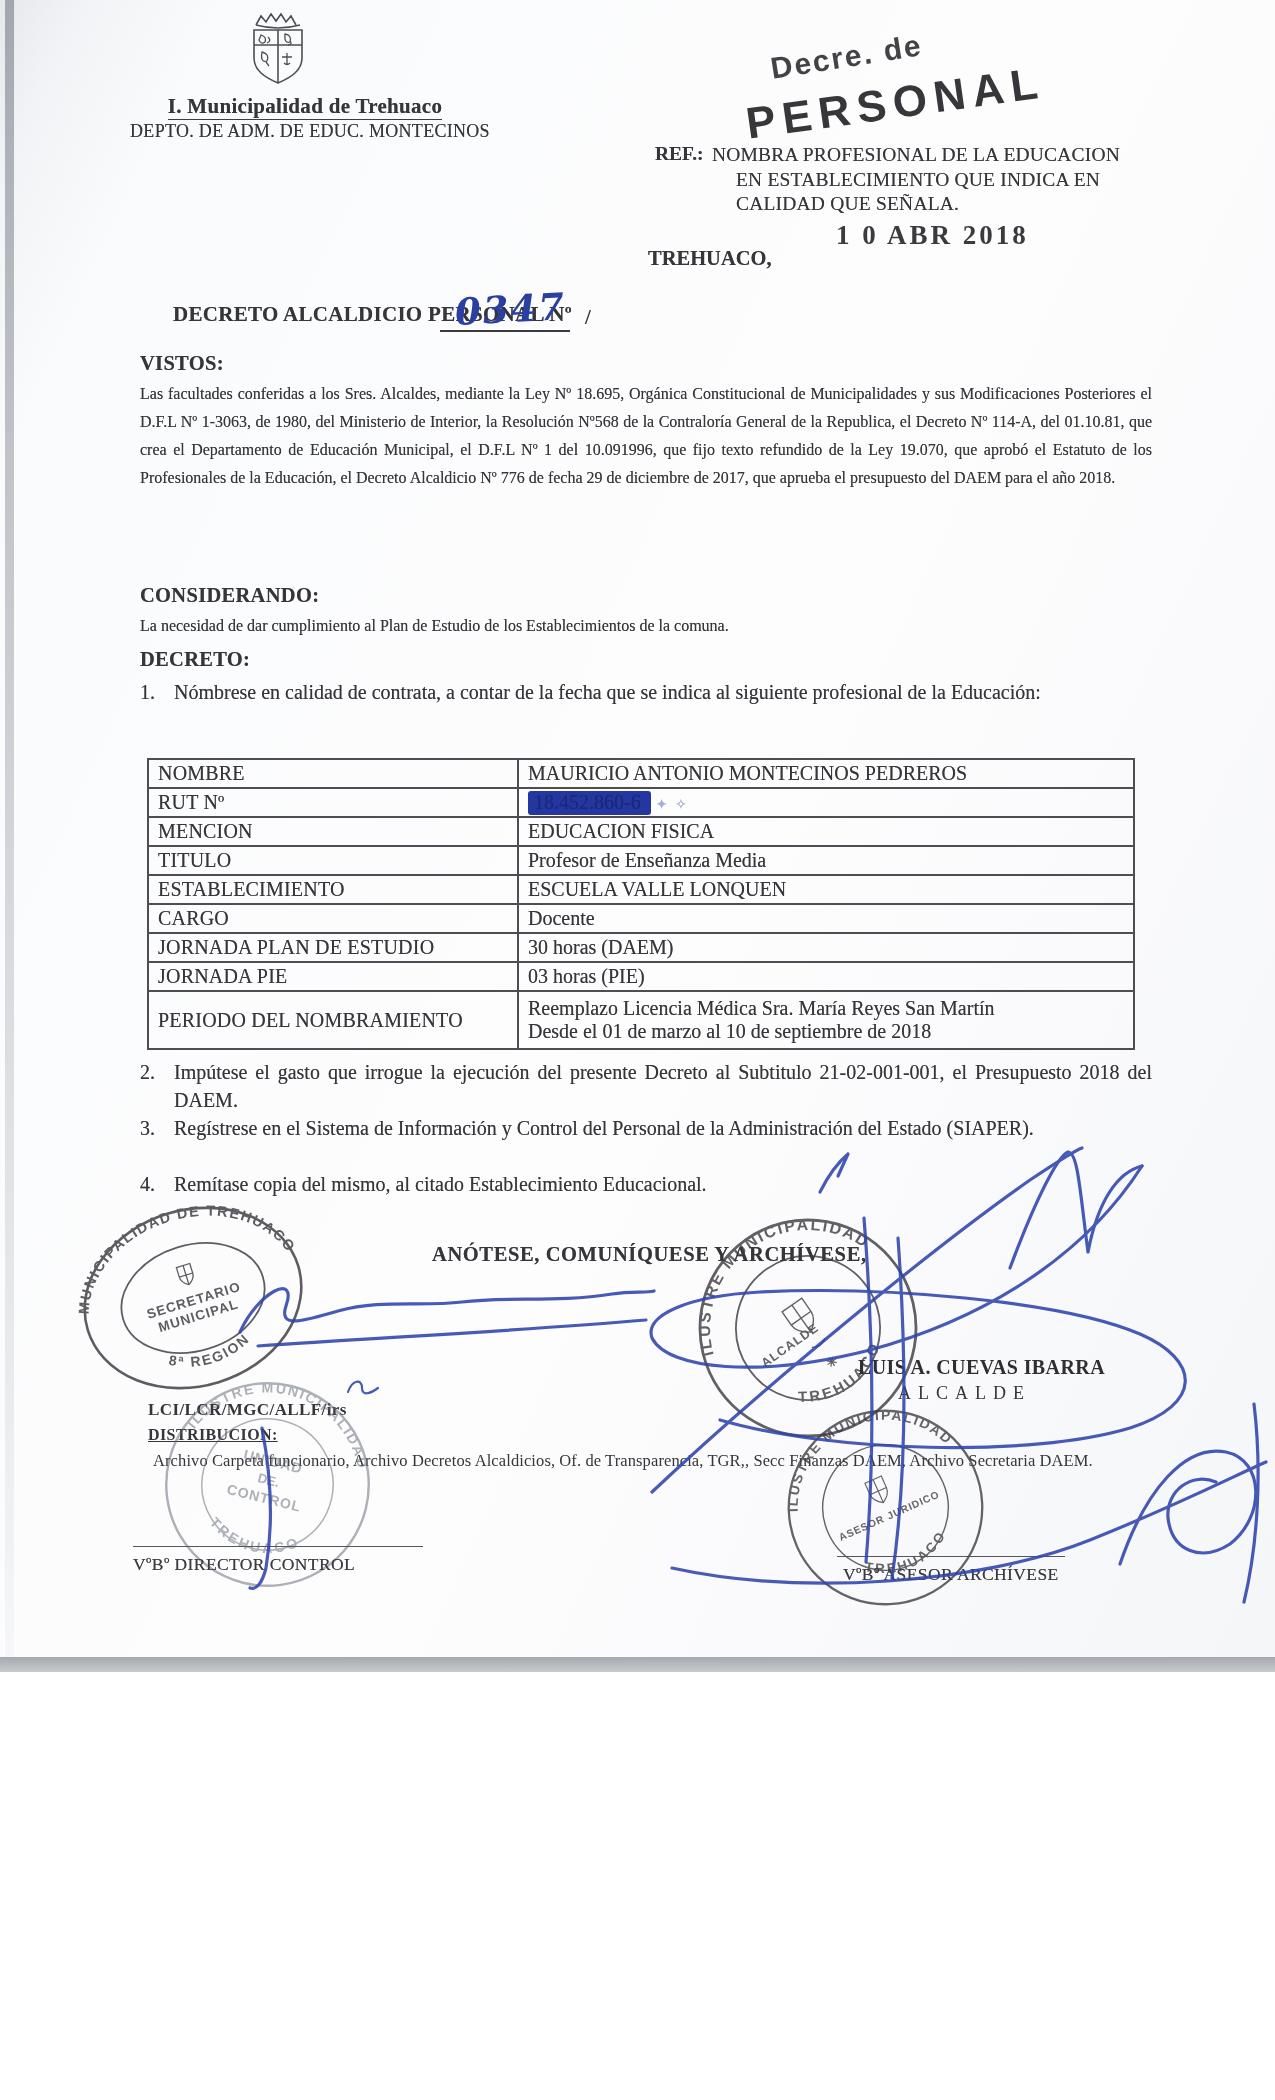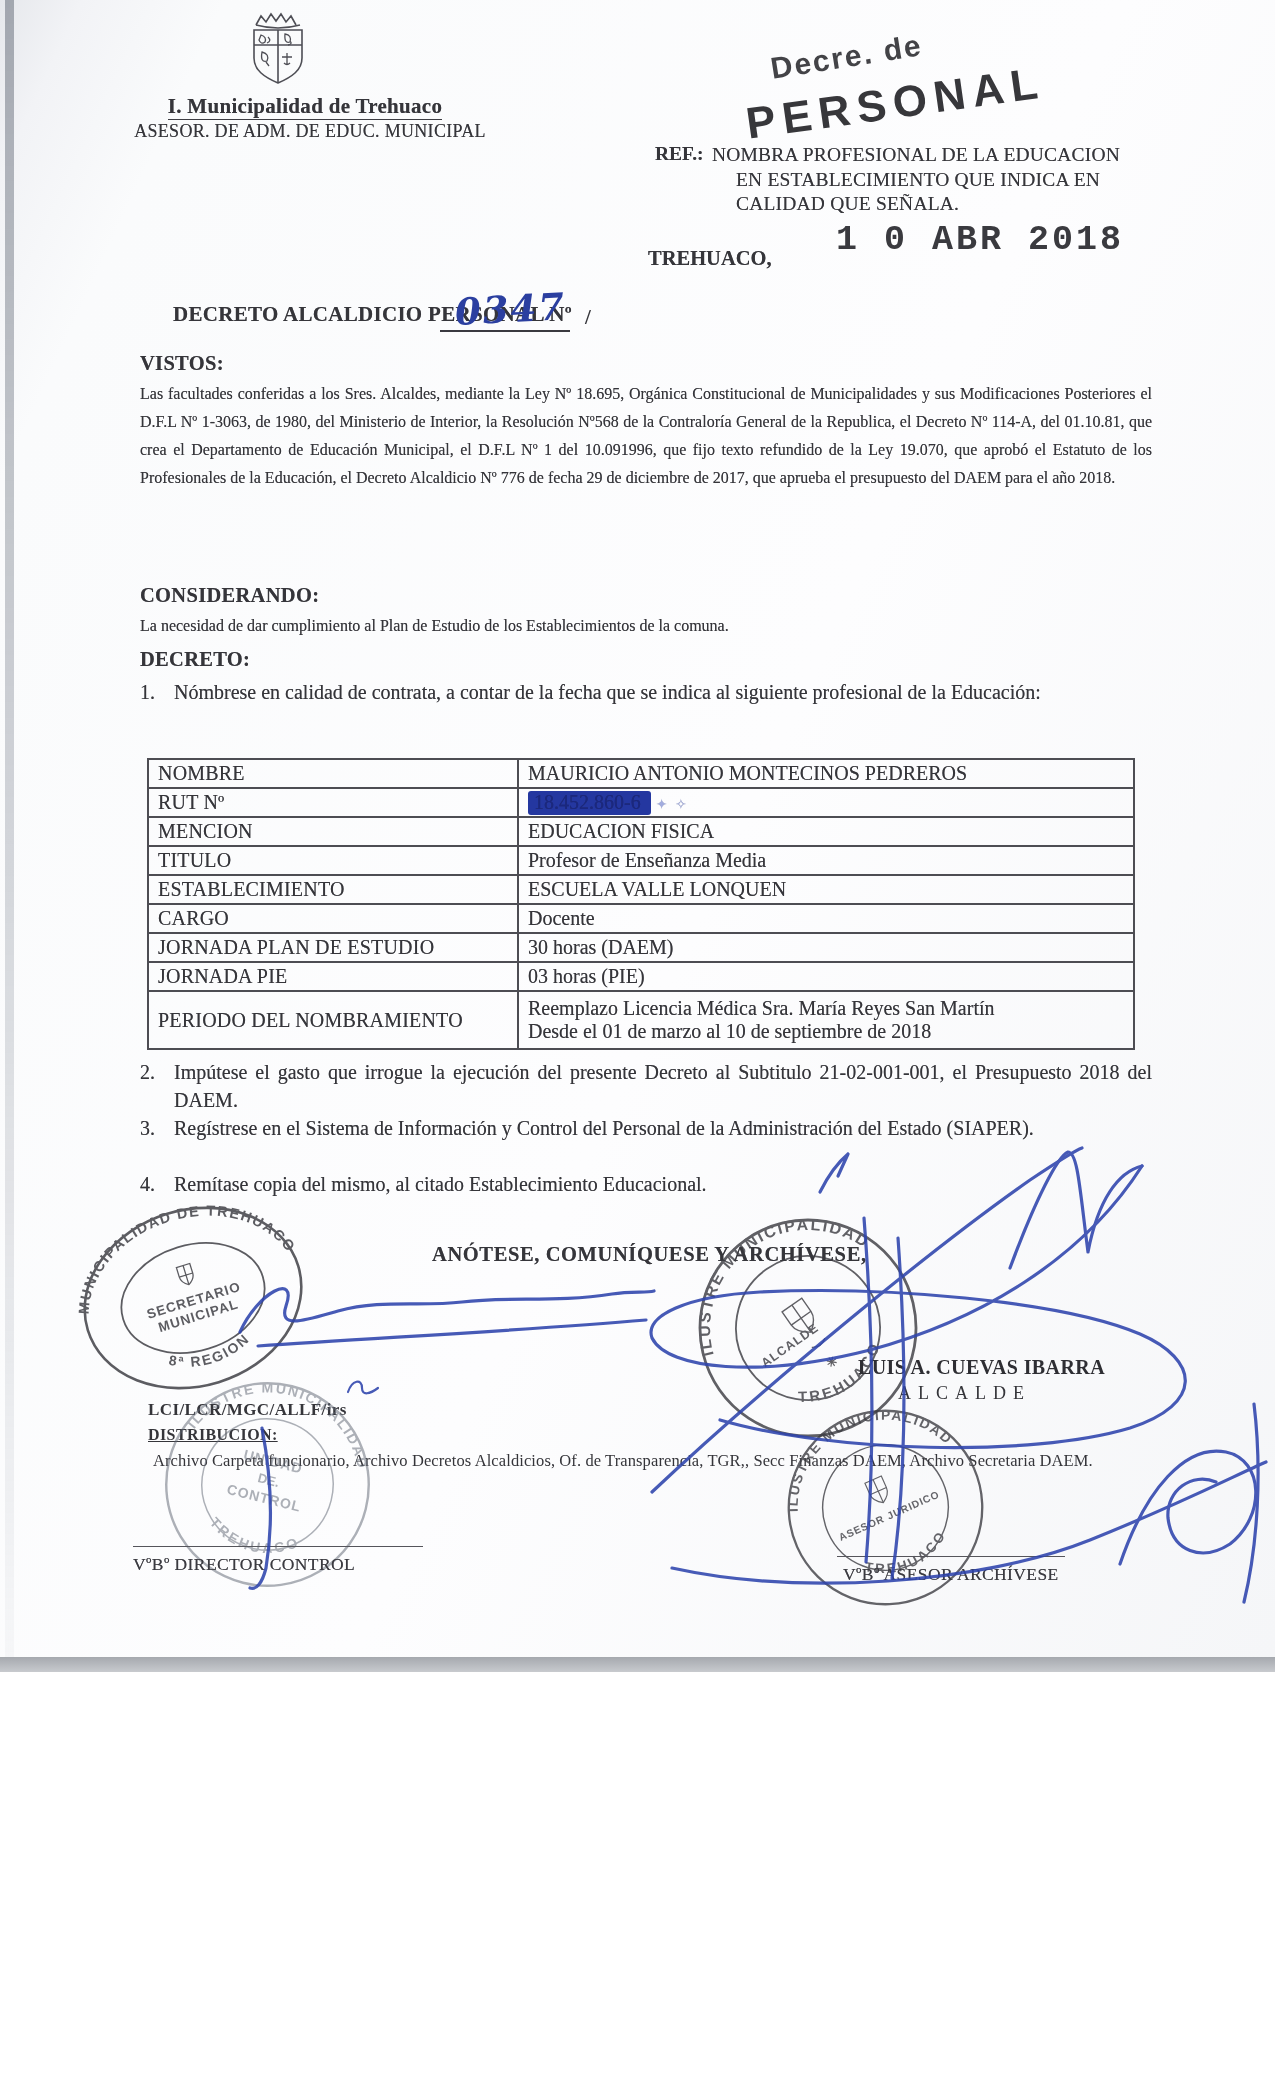--- a/index.html
+++ b/index.html
@@ -29,21 +29,21 @@
   .muni-dept { font-size:18px; letter-spacing:.3px; }
 
   
   .rub1 { font-family:"Liberation Sans",sans-serif; font-weight:bold; font-size:30px; color:#2a2a2e;
           letter-spacing:2px; transform:rotate(-9deg); opacity:.88; }
   .rub2 { font-family:"Liberation Sans",sans-serif; font-weight:800; font-size:44px; color:#222226;
           letter-spacing:7px; transform:rotate(-8deg); opacity:.9; }
 
   .ref-label { font-weight:bold; font-size:19.5px; }
   .ref-line { font-size:19.5px; letter-spacing:.2px; line-height:24.5px; }
-  .date-stamp { font-family:Liberation Mono, monospace; font-weight:bold; font-size:35px;
+  .date-stamp { font-family:Liberation Serif, serif; font-weight:bold; font-size:27px;
                 letter-spacing:3px; color:#26262b; opacity:.9; }
   .city-line { font-weight:bold; font-size:20.5px; }
 
   .decree-line { font-weight:bold; font-size:21px; letter-spacing:.3px;margin-left:25px; }
   .hand-number { font-family:"DejaVu Serif",serif; font-style:italic; font-weight:bold;
                  font-size:37px; color:#2b3fa0; transform:rotate(-3deg); letter-spacing:2px; }
   .number-underline { border-bottom:2.2px solid #3a3a40; width:130px; }
   .decree-slash { font-weight:bold; font-size:21px; }
 
   .sec-heading { font-weight:bold; font-size:20.5px; letter-spacing:.3px; }
@@ -90,21 +90,21 @@
       <path d="M46 22 v53 M22 37 h48"></path>
       <path d="M29 27 q6 2 4 7 q-4 3 -6 -2 z M36 29 q4 4 -1 6" stroke-width="1.3"></path>
       <path d="M53 26 q7 1 5 8 q-6 2 -5 -8 z M58 33 q3 3 -2 4" stroke-width="1.3"></path>
       <path d="M30 44 q8 2 5 9 q-7 2 -5 -9 z M34 54 l3 4" stroke-width="1.3"></path>
       <path d="M55 45 v12 M50 49 h10 M52 55 q3 3 6 0" stroke-width="1.3"></path>
     </g>
   </svg>
   <div class="abs inkish" style="left:140px; top:94px; width:330px; text-align:center;">
     <span class="muni-name">I. Municipalidad de Trehuaco</span>
   </div>
-  <div class="abs inkish muni-dept" style="left:115px; top:121px; width:390px; text-align:center;">ASESOR. DE ADM. DE EDUC. MUNICIPAL</div>
+  <div class="abs inkish muni-dept" style="left:115px; top:121px; width:390px; text-align:center;">DEPTO. DE ADM. DE EDUC. MONTECINOS</div>
 
   <div class="abs rub1" style="left:770px; top:40px;">Decre. de</div>
   <div class="abs rub2" style="left:745px; top:78px;">PERSONAL</div>
 
   <div class="abs inkish ref-label" style="left:655px; top:143px;">REF.:</div>
   <div class="abs inkish" style="left:712px; top:143px; width:450px;">
     <div class="ref-line">NOMBRA PROFESIONAL DE LA EDUCACION</div>
     <div class="ref-line" style="text-indent:24px;">EN ESTABLECIMIENTO QUE INDICA EN</div>
     <div class="ref-line" style="text-indent:24px;">CALIDAD QUE SEÑALA.</div>
   </div>

